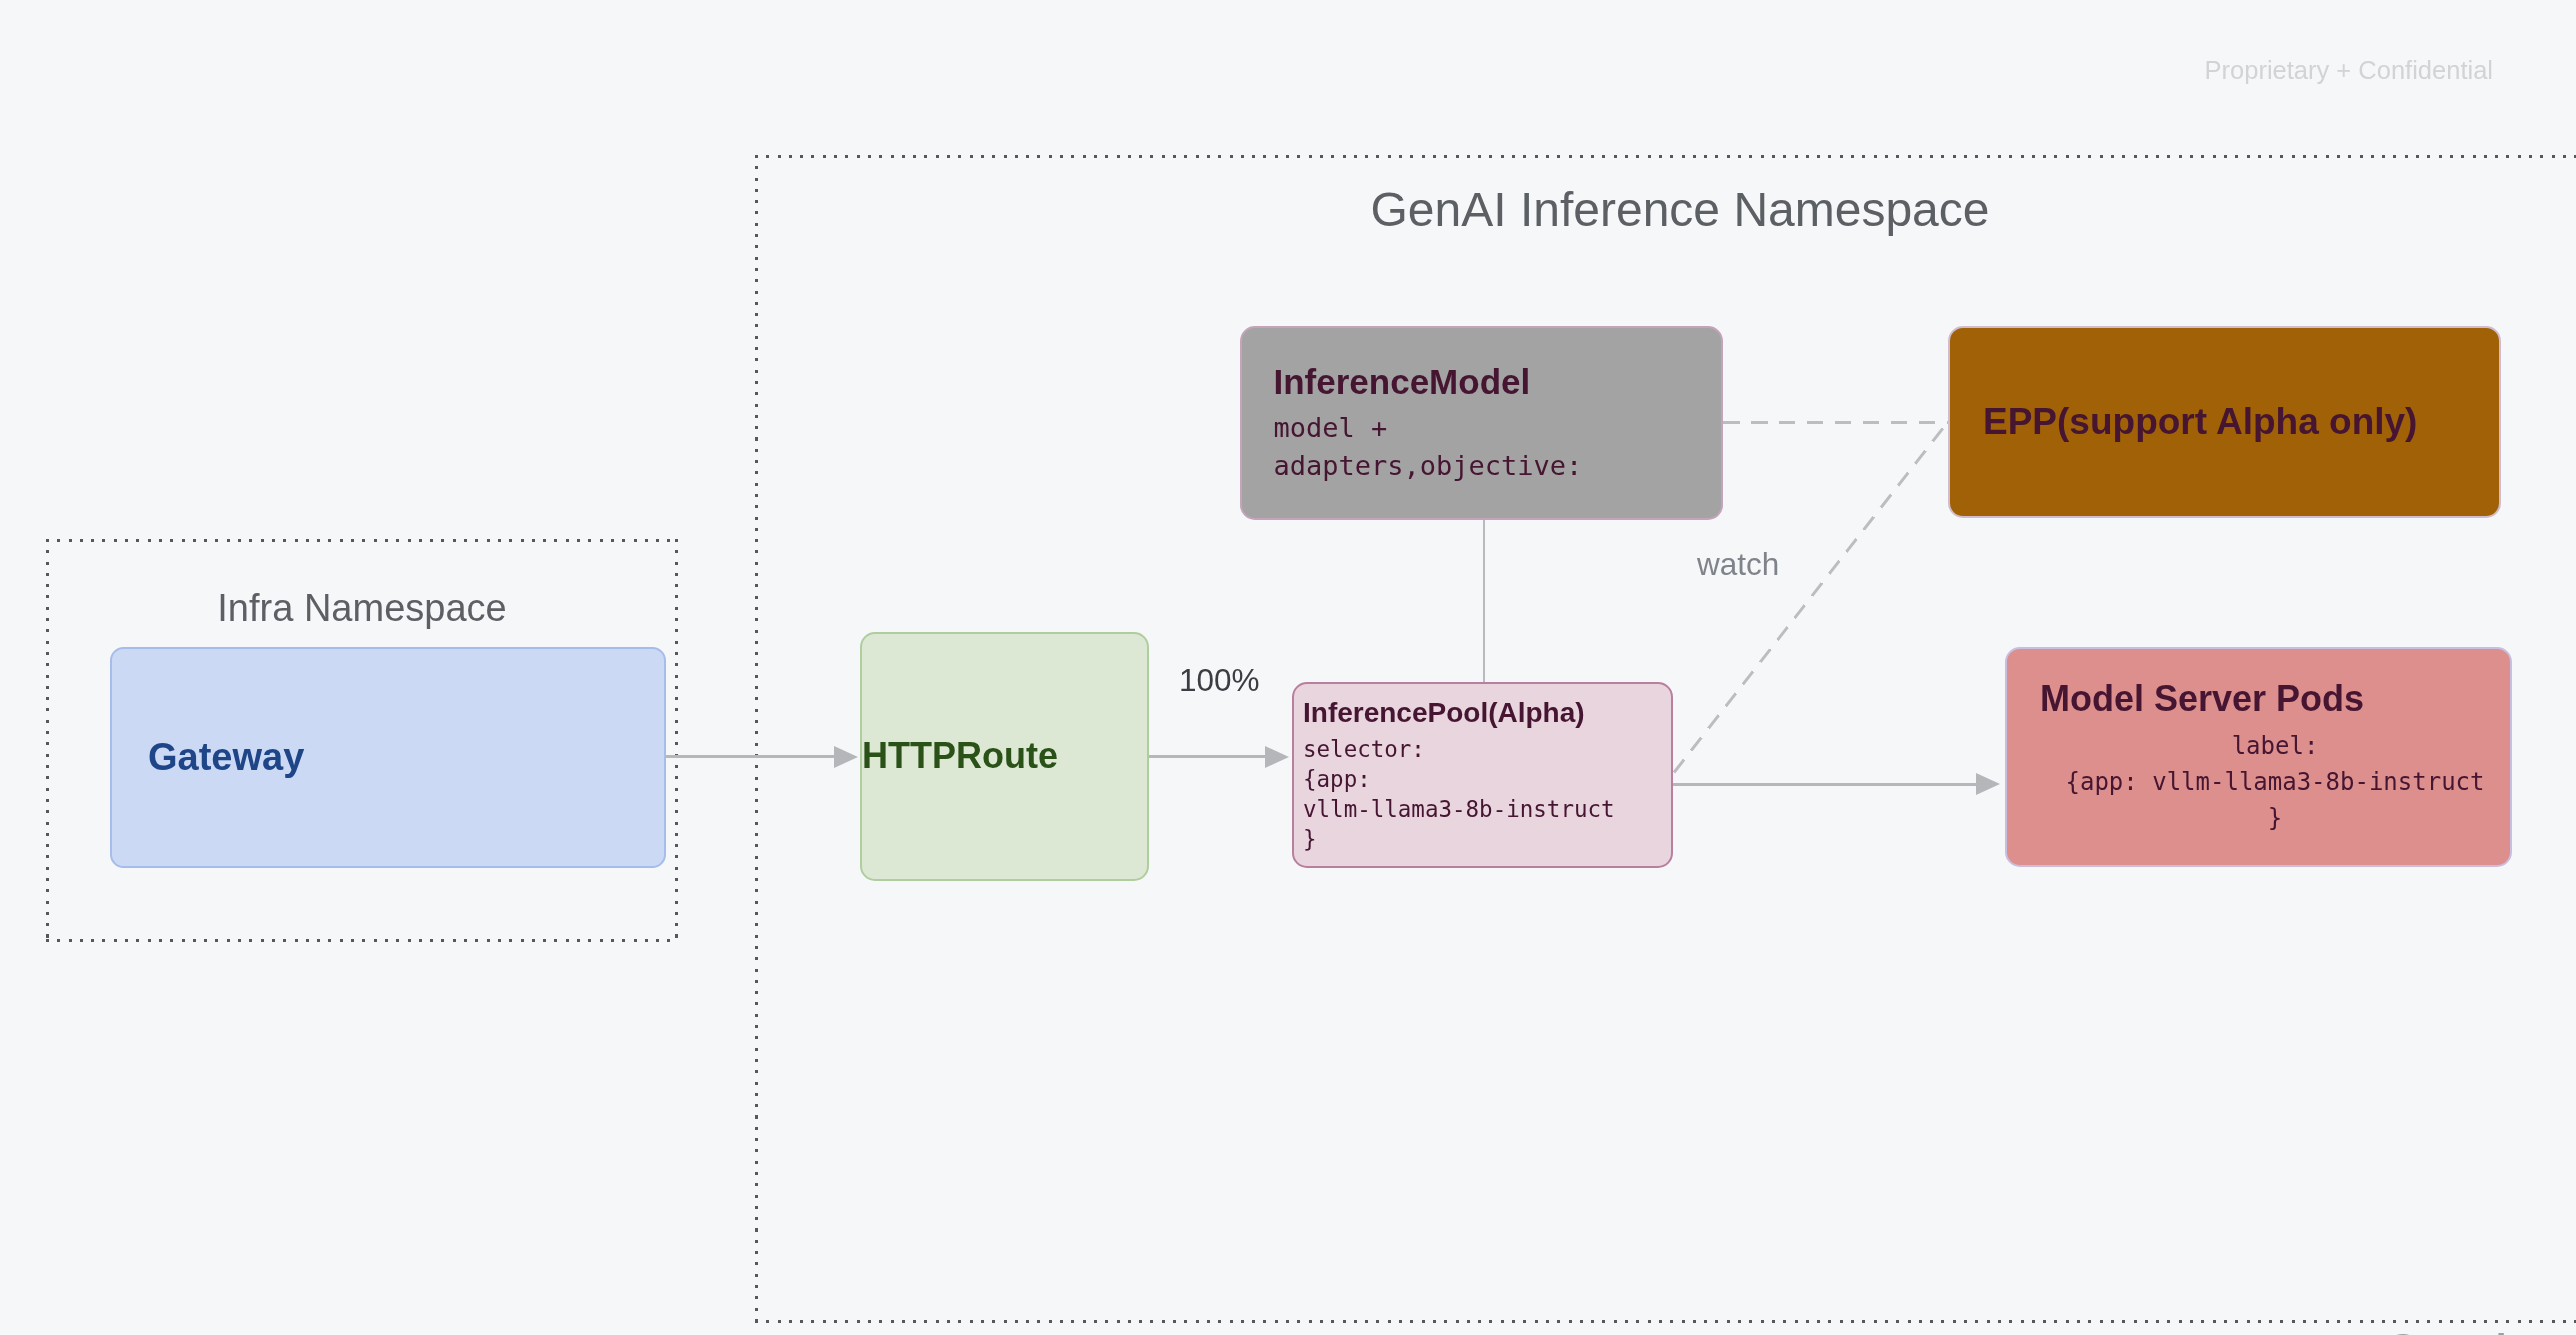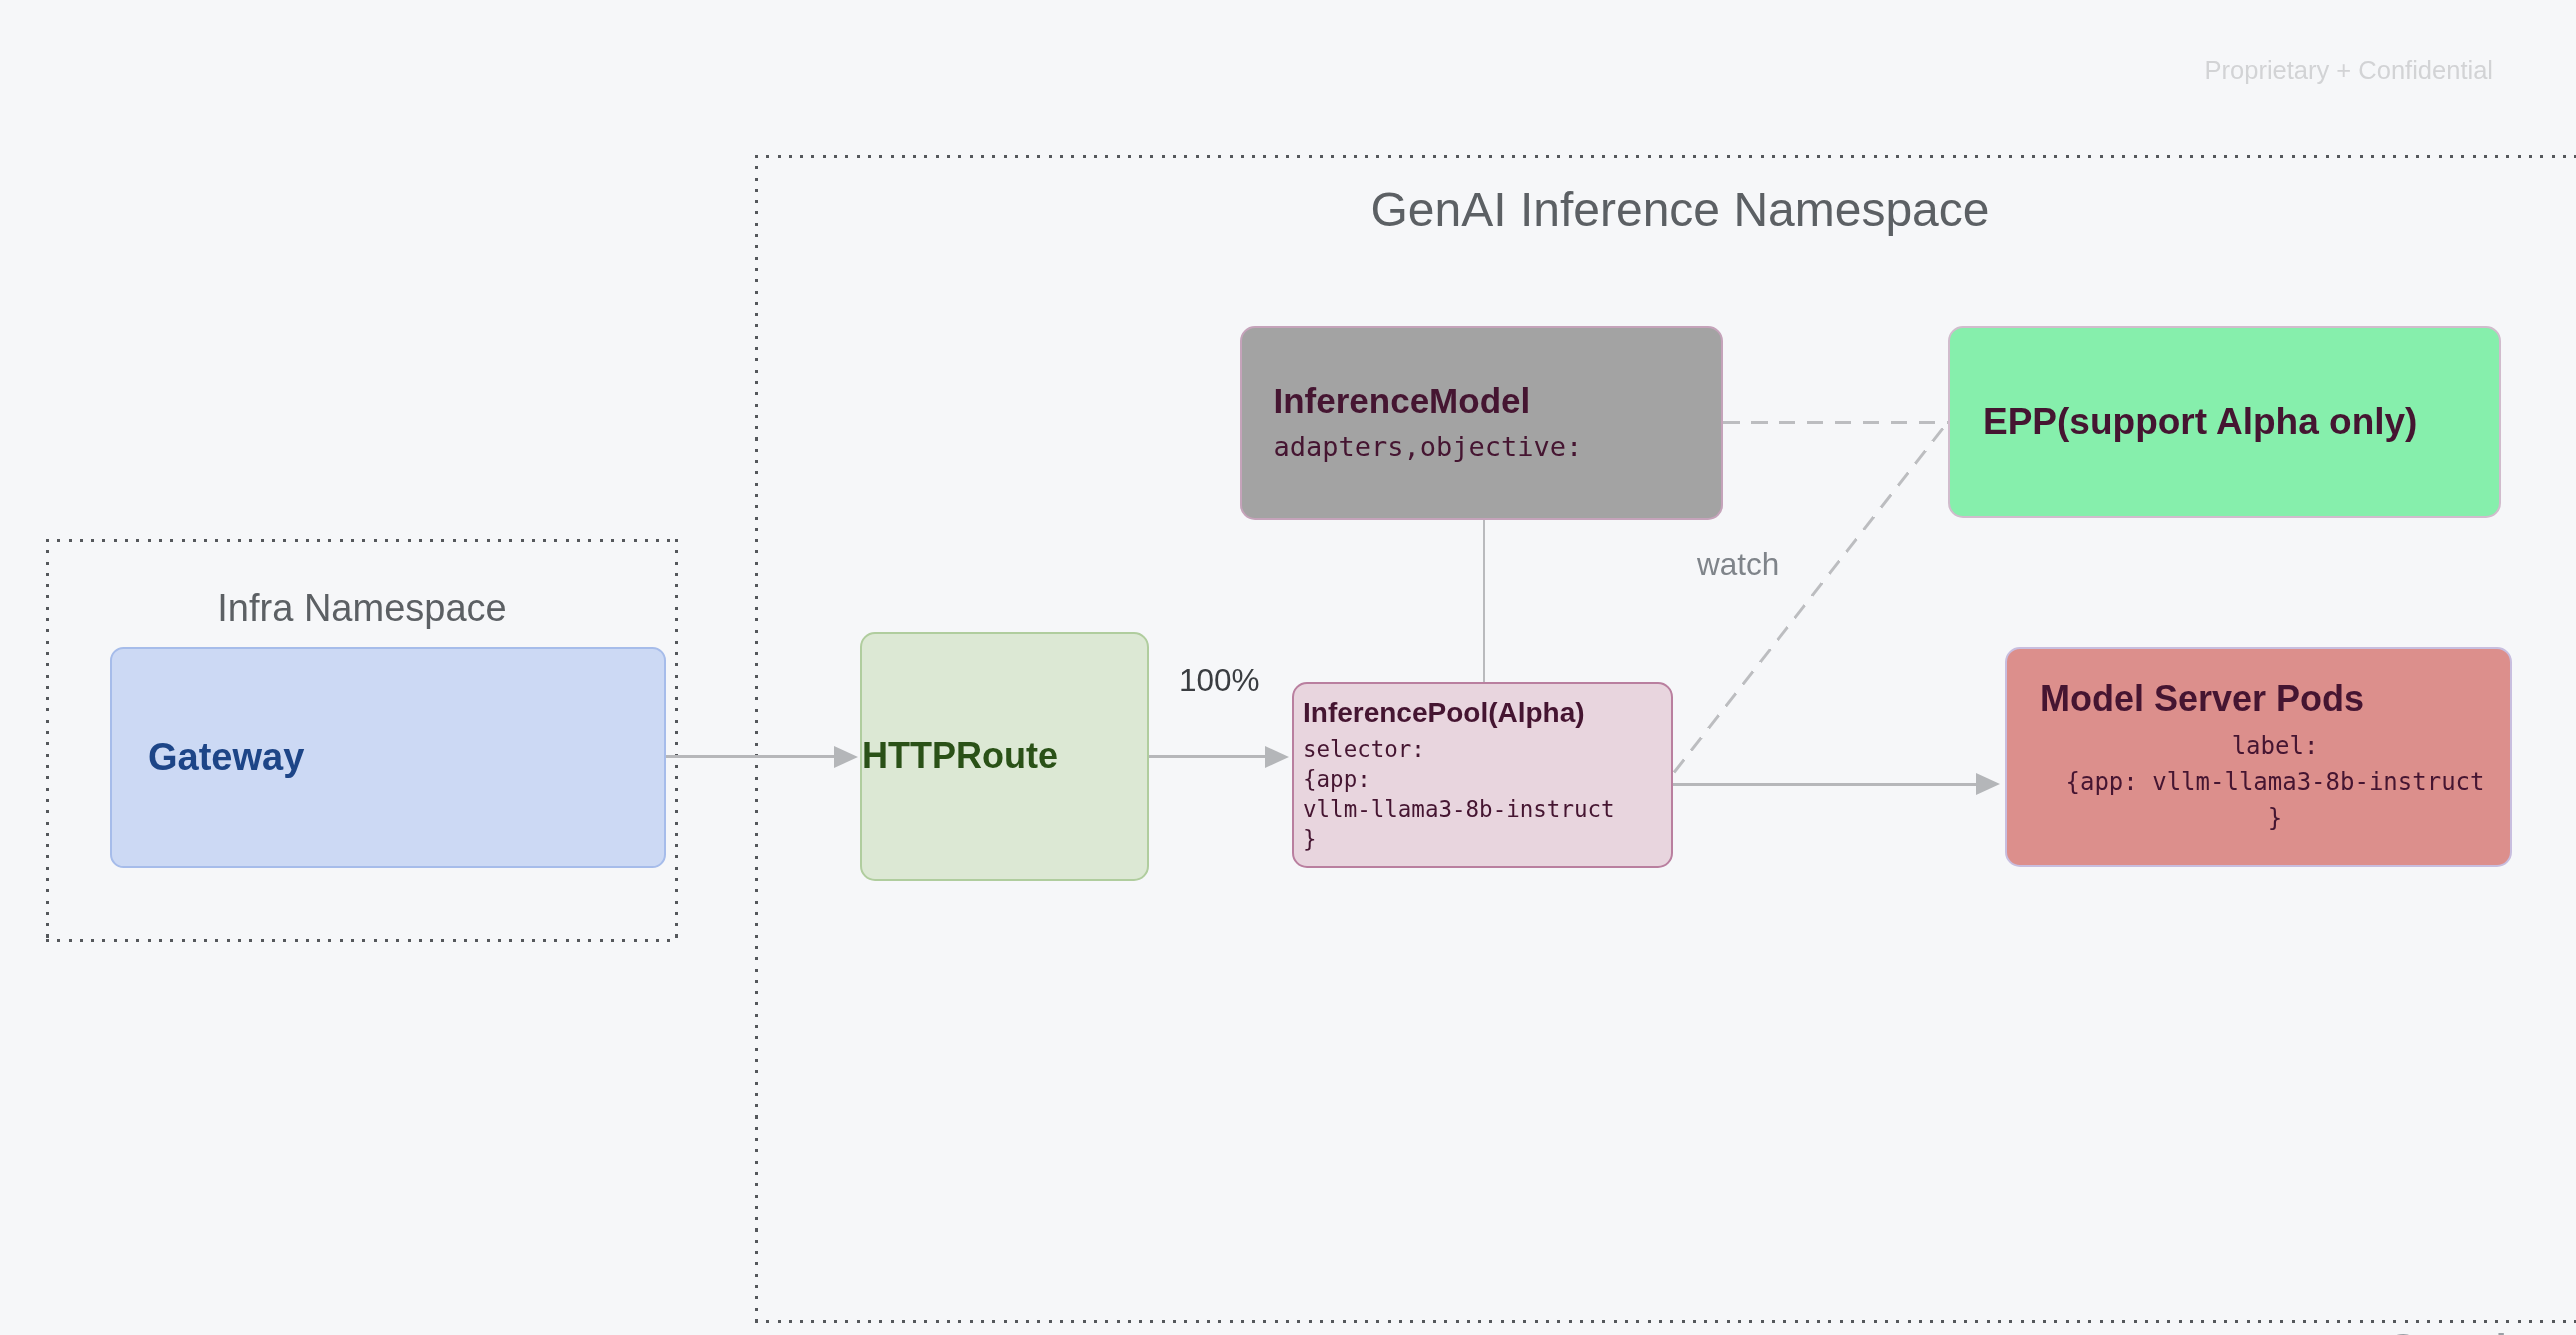--- a/index.html
+++ b/index.html
@@ -26,21 +26,21 @@
   #gateway{left:110px;top:647px;width:556px;height:221px;background:#ccd9f4;border:2.3px solid #a6bcea;border-radius:13.5px;padding-left:36px;}
   #gateway .title{color:#1d4587;font-size:38px;}
 
   #httproute{left:860px;top:632px;width:289px;height:249px;background:#dce8d4;border:2.3px solid #b0cd9e;align-items:flex-start;}
   #httproute .title{color:#2a5117;font-size:36px;}
 
   #inference-model{left:1240px;top:326px;width:483px;height:194px;background:#a3a3a3;border:2.3px solid #c5a3ba;padding-left:31.5px;}
   #inference-model .title{font-size:35px;margin-bottom:6px;}
   #inference-model .code{font-size:27px;line-height:38px;}
 
-  #epp{left:1948px;top:326px;width:553px;height:192px;background:#86efac;border:2.3px solid #d1bccd;padding-left:33px;}
+  #epp{left:1948px;top:326px;width:553px;height:192px;background:#a16207;border:2.3px solid #d1bccd;padding-left:33px;}
   #epp .title{font-size:37px;}
 
   #inference-pool{left:1292px;top:682px;width:381px;height:186px;background:#e8d5de;border:2.3px solid #b97f9f;padding-left:9px;}
   #inference-pool .title{font-size:28px;margin-bottom:4.5px;}
   #inference-pool .code{font-size:22.5px;line-height:30px;}
 
   #model-server-pods{left:2005px;top:647px;width:507px;height:220px;background:#dc8f8c;border:2.3px solid #c8bedf;padding-left:33px;}
   #model-server-pods .title{font-size:36px;margin-bottom:7.5px;}
   #model-server-pods .code{font-size:24px;line-height:36px;text-align:center;}
 
@@ -84,20 +84,21 @@
 <div class="node" id="gateway">
   <div class="title">Gateway</div>
 </div>
 
 <div class="node" id="httproute">
   <div class="title">HTTPRoute</div>
 </div>
 
 <div class="node" id="inference-model">
   <div class="title">InferenceModel</div>
+  <div class="code">model +</div>
   <div class="code">adapters,objective:</div>
 </div>
 
 <div class="node" id="epp">
   <div class="title">EPP(support Alpha only)</div>
 </div>
 
 <div class="node" id="inference-pool">
   <div class="title">InferencePool(Alpha)</div>
   <div class="code">selector:</div>

